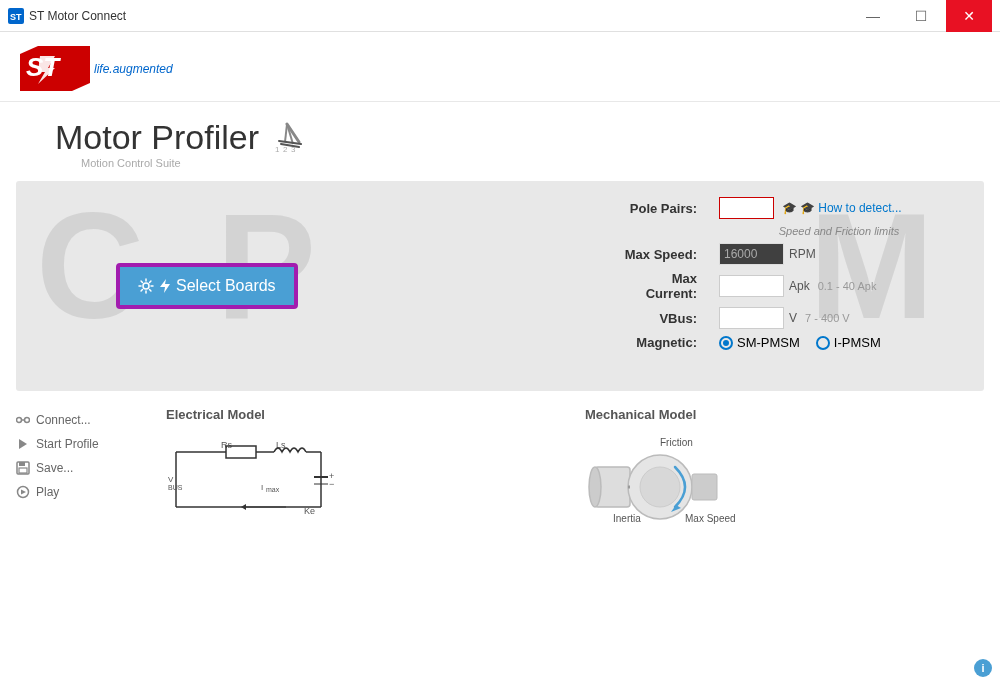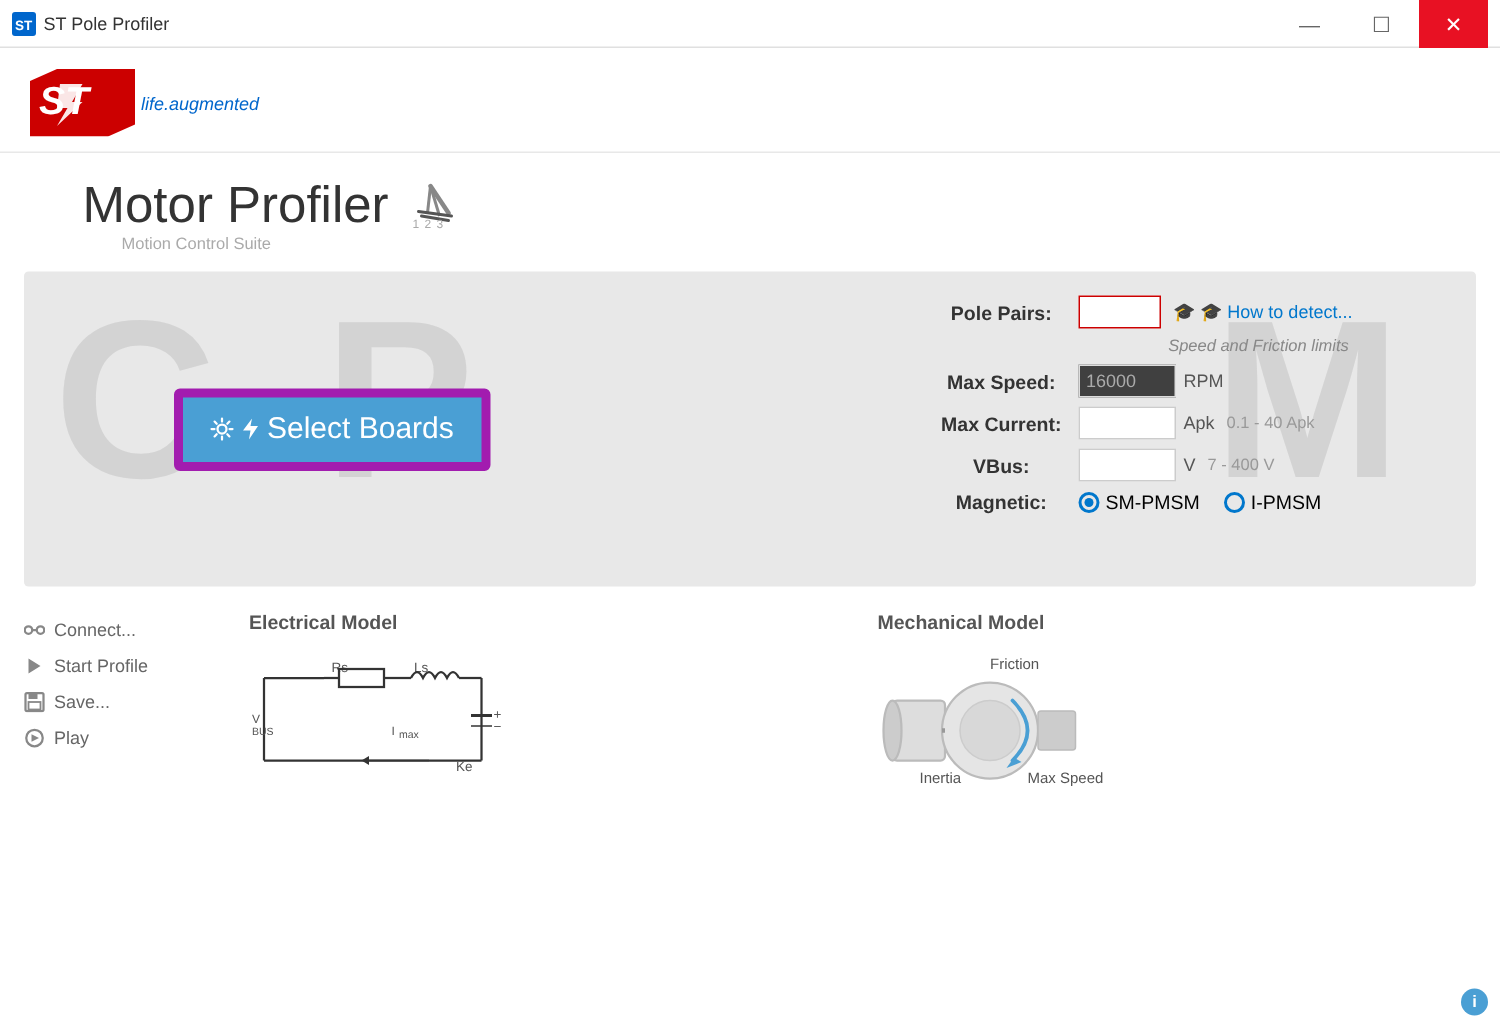--- a/index.html
+++ b/index.html
@@ -56,24 +56,24 @@
     .logo-area {
       display: flex;
       align-items: center;
     }
 
     
     .select-boards-btn {
       margin-left: 120px;
       background: #4a9fd4;
       color: #fff;
-      border: 6px solid #a21caf;
+      border: 4px solid #a21caf;
       border-radius: 4px;
       padding: 10px 18px;
-      font-size: 20px;
+      font-size: 16px;
       font-weight: 500;
       cursor: pointer;
       display: flex;
       align-items: center;
       gap: 6px;
       position: relative;
       z-index: 1;
     }
 
     
@@ -204,22 +204,22 @@
     .row {
       display: flex;
       align-items: center;
     }
 
     .lbl {
       font-size: 13px;
       font-weight: 600;
       color: #333;
       width: 95px;
-      text-align: center;
-      padding-right: 8px;
+      text-align: right;
+      padding-right: 22px;
     }
 
     input[type=text] {
       height: 22px;
       width: 65px;
       border: 1px solid #ccc;
       background: #fff;
       font-size: 12px;
       padding: 0 4px;
       outline: none;
@@ -290,21 +290,21 @@
 <body>
 
 <div class="full-app">
 
   <div class="titlebar">
 
     <svg width="16" height="16" viewBox="0 0 16 16" style="margin-right:5px;">
       <rect width="16" height="16" fill="#0066cc" rx="2"></rect>
       <text x="2" y="12" font-size="9" fill="#fff" font-weight="bold">ST</text>
     </svg>
-    <span style="font-size:12px;color:#333;flex:1;">ST Pole Profiler</span>
+    <span style="font-size:12px;color:#333;flex:1;">ST Motor Connect</span>
     <div class="titlebar-controls">
       <button class="titlebar-btn">—</button>
       <button class="titlebar-btn">☐</button>
       <button class="titlebar-btn">✕</button>
     </div>
   </div>
 
   <div class="header" style="height:70px;">
     <div class="logo-area">
 

